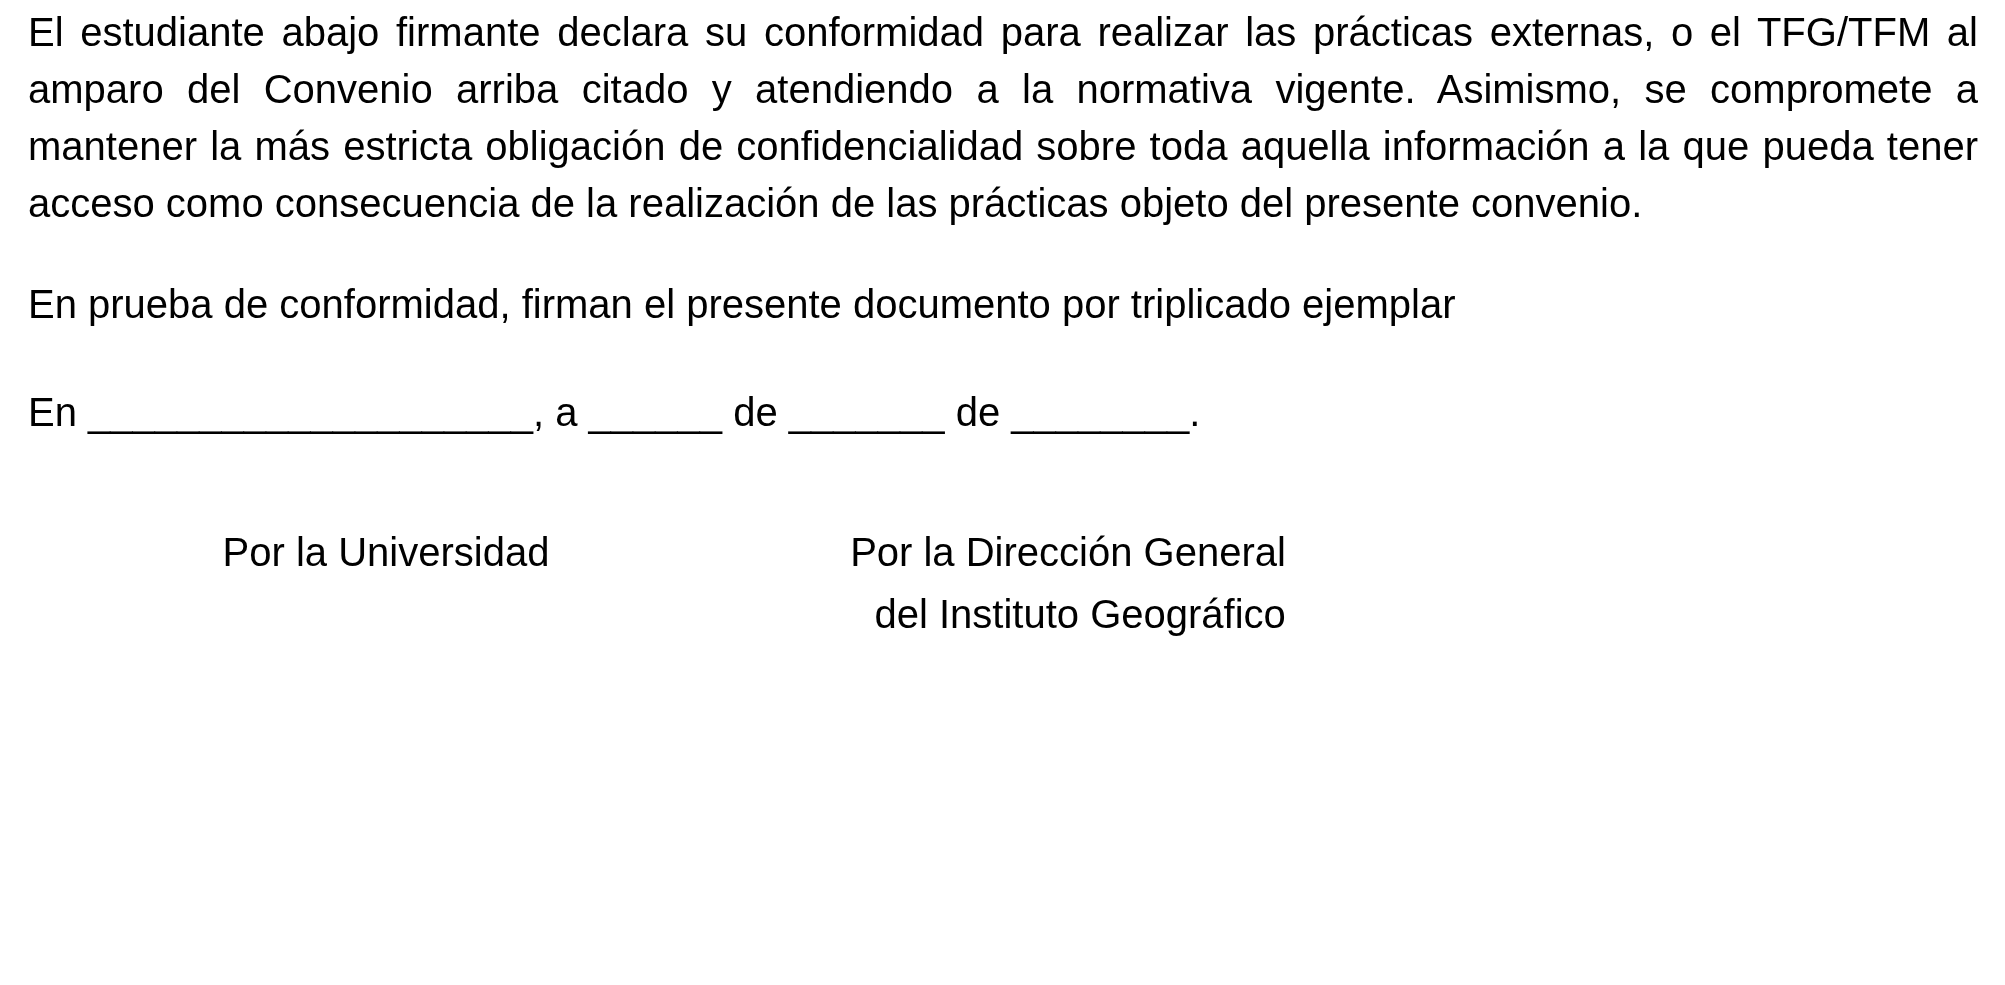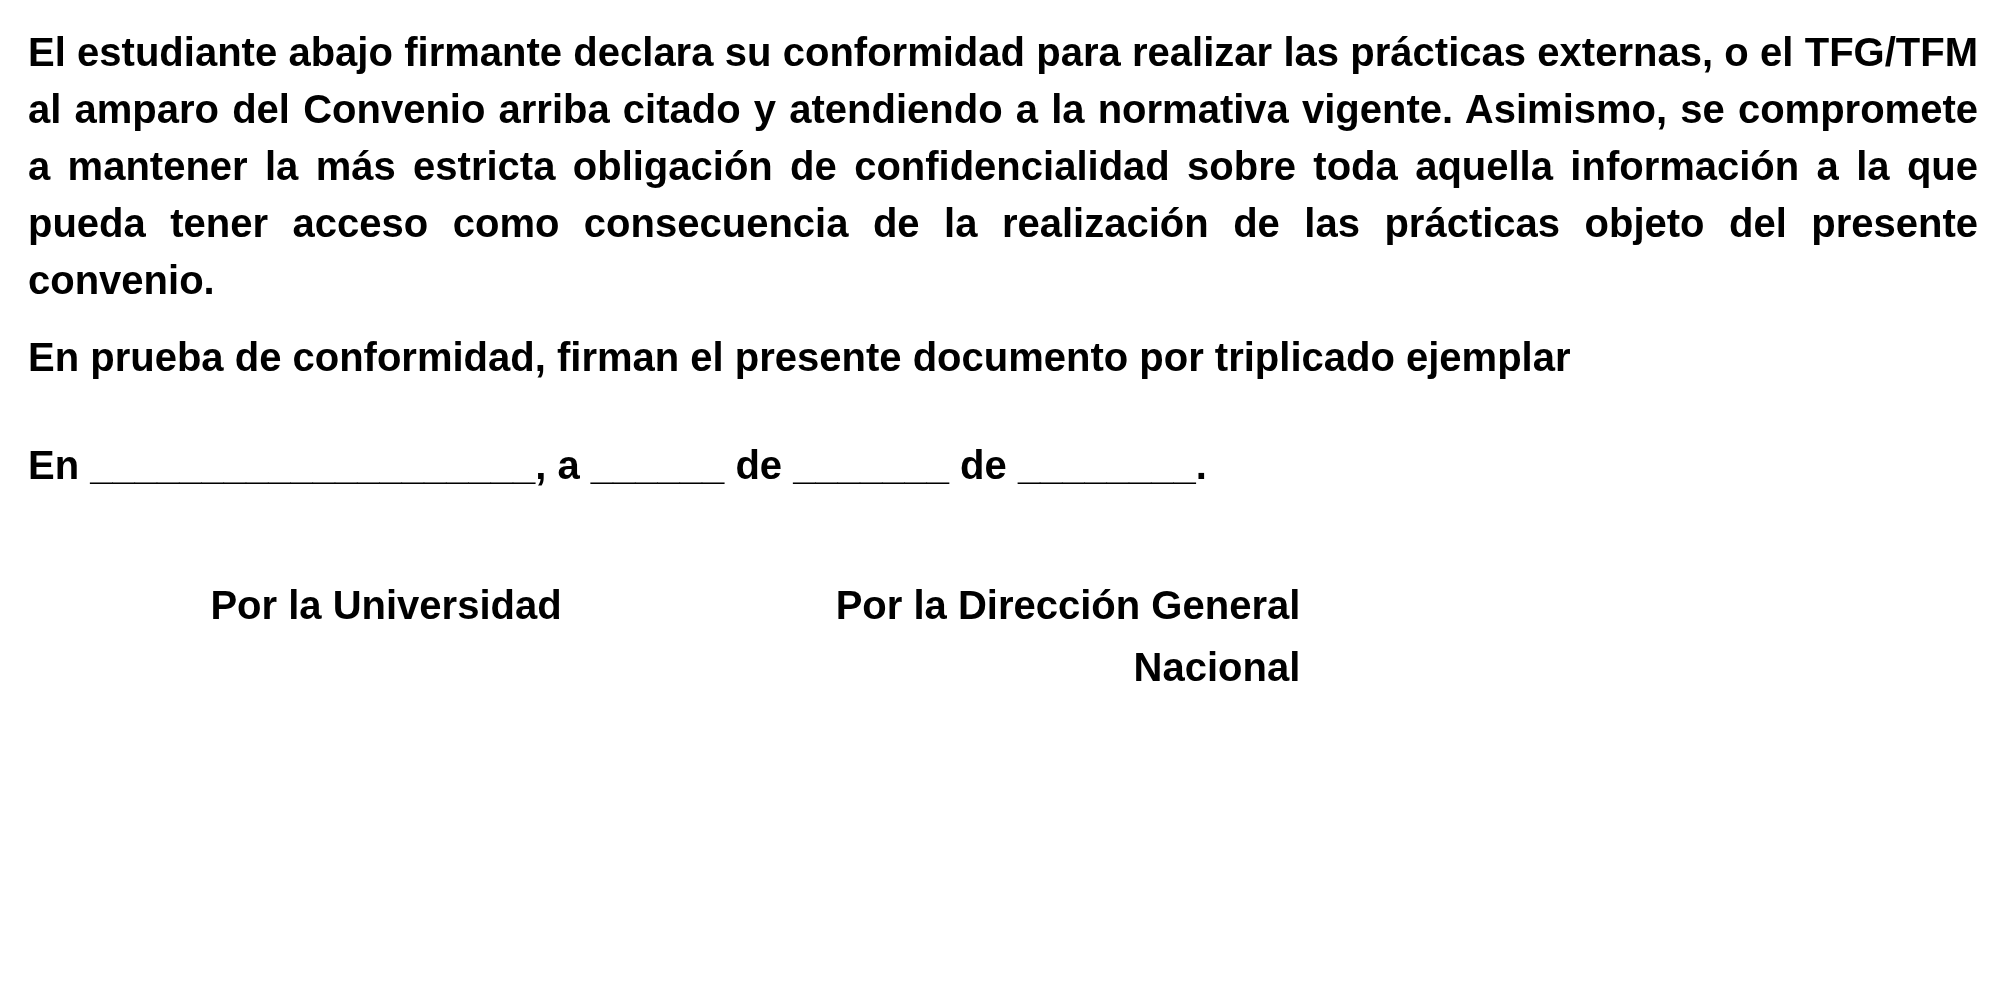--- a/index.html
+++ b/index.html
@@ -10,32 +10,31 @@
   .page {
     position: relative;
     width: 2005px;
     height: 985px;
     background: #ffffff;
     color: #000000;
     font-family: "Liberation Sans", "DejaVu Sans", sans-serif;
     font-size: 40px;
     overflow: hidden;
     box-sizing: border-box;
-    padding: 24px 27px 0 28px;
-    font-weight: bold;
+    padding: 4px 27px 0 28px;
   }
   .body-par {
     margin: 0;
     line-height: 57px;
   }
   .justify {
     text-align: justify;
   }
   .par-statement {
-    margin-top: 20px;
+    margin-top: 44px;
   }
   .date-line {
     margin-top: 51px;
     line-height: 57px;
     white-space: nowrap;
   }
   .sig-block {
     position: relative;
     margin-top: 80px;
     height: 230px;
@@ -63,19 +62,19 @@
   <p class="body-par par-statement">En prueba de conformidad, firman el presente documento por triplicado ejemplar</p>
 
   <p class="date-line"><span>En</span> <span>____________________</span><span>, a</span> <span>______</span> <span>de</span> <span>_______</span> <span>de</span> <span>________</span><span>.</span></p>
 
   <div class="sig-block">
 
     <div class="sig-col sig-col-1">Por la Universidad</div>
 
     <div class="sig-col sig-col-2">
       <span class="sig-line">Por la Dirección General</span>
-      <span class="sig-line">Nacional</span>
+      <span class="sig-line">del Instituto Geográfico</span>
     </div>
 
 
   </div>
 
 </div>
 
 </body></html>

